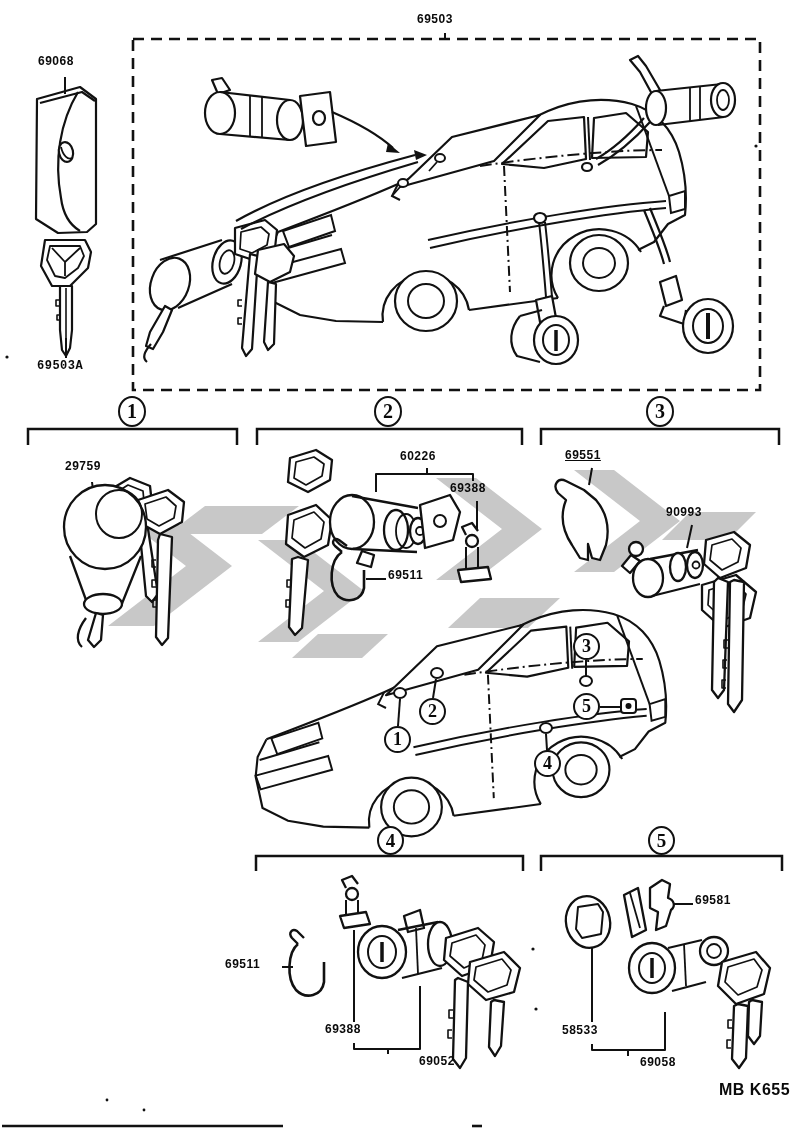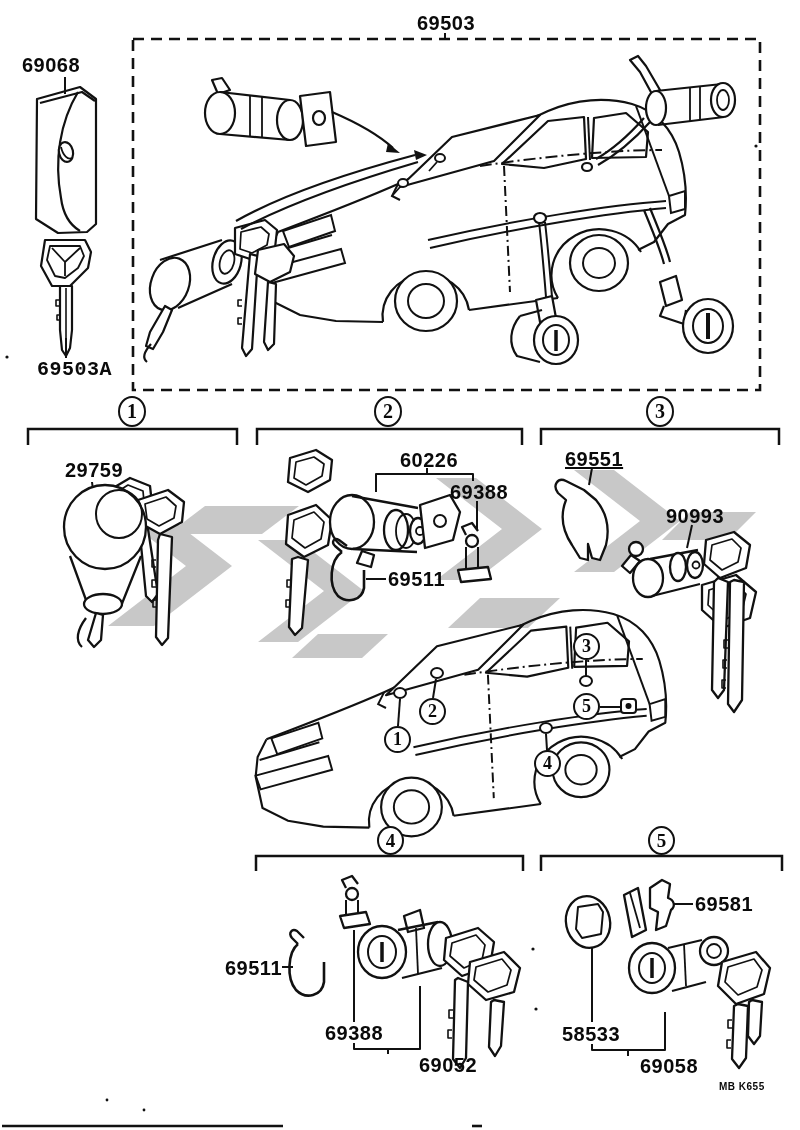--- a/index.html
+++ b/index.html
@@ -1,21 +1,21 @@
 <!DOCTYPE html>
 <html><head>
 <meta charset="utf-8">
 <style>
   html,body{margin:0;padding:0;background:#ffffff;}
   #stage{position:relative;width:800px;height:1130px;background:#ffffff;overflow:hidden;
          font-family:"Liberation Sans",sans-serif;color:#0a0a0a;}
   #art{position:absolute;left:0;top:0;}
   .plabel{position:absolute;font-family:"Liberation Sans",sans-serif;font-weight:bold;
-          font-size:20px;letter-spacing:.5px;color:#0a0a0a;white-space:nowrap;line-height:1;}
-  .plabel.small{font-size:10px;letter-spacing:.5px;}
+          font-size:12px;letter-spacing:.5px;color:#0a0a0a;white-space:nowrap;line-height:1;}
+  .plabel.small{font-size:16px;letter-spacing:.5px;}
   .co{position:absolute;border:2.4px solid #111;border-radius:50%;background:#fff;
       display:flex;align-items:center;justify-content:center;
       font-family:"Liberation Serif",serif;font-weight:bold;color:#0a0a0a;box-sizing:border-box;}
   .co.top{width:28px;height:31px;font-size:20px;}
   .co.car{width:27px;height:27px;font-size:18px;}
   .co.sec{width:27px;height:29px;font-size:19px;}
 </style>
 </head>
 <body>
 
@@ -304,21 +304,21 @@
     <circle cx="714" cy="951" r="14"></circle>
     <circle cx="714" cy="951" r="7" fill="none" stroke-width="1.8"></circle>
     <path d="M722,962 L756,952 L770,968 L764,994 L736,1004 L718,986 Z"></path>
     <path d="M728,967 L754,959 L762,970 L757,987 L738,995 L725,982 Z" fill="none" stroke-width="1.7"></path>
     <path d="M738,1004 L748,1006 L746,1058 L739,1068 L732,1059 L734,1006 Z"></path>
     <path d="M752,1000 L762,1002 L760,1036 L754,1044 L748,1036 L749,1002 Z"></path>
     <path d="M732,1020 h-4 v8 h4 M731,1040 h-4 v8 h4" fill="none" stroke-width="1.6"></path>
   </g>
 </svg>
 
-  <div class="plabel" style="left:22px;top:55px;">69068</div>
+  <div class="plabel" style="left:38px;top:55px;">69068</div>
   <div class="plabel" style="left:417px;top:13px;">69503</div>
   <div class="plabel" style="left:37px;top:360px;font-family:Liberation Mono, monospace;">69503A</div>
   <div class="plabel" style="left:65px;top:460px;">29759</div>
   <div class="plabel" style="left:400px;top:450px;">60226</div>
   <div class="plabel" style="left:450px;top:482px;">69388</div>
   <div class="plabel" style="left:388px;top:569px;">69511</div>
   <div class="plabel" style="left:565px;top:449px;text-decoration:underline;">69551</div>
   <div class="plabel" style="left:666px;top:506px;">90993</div>
   <div class="plabel" style="left:225px;top:958px;">69511</div>
   <div class="plabel" style="left:325px;top:1023px;">69388</div>

